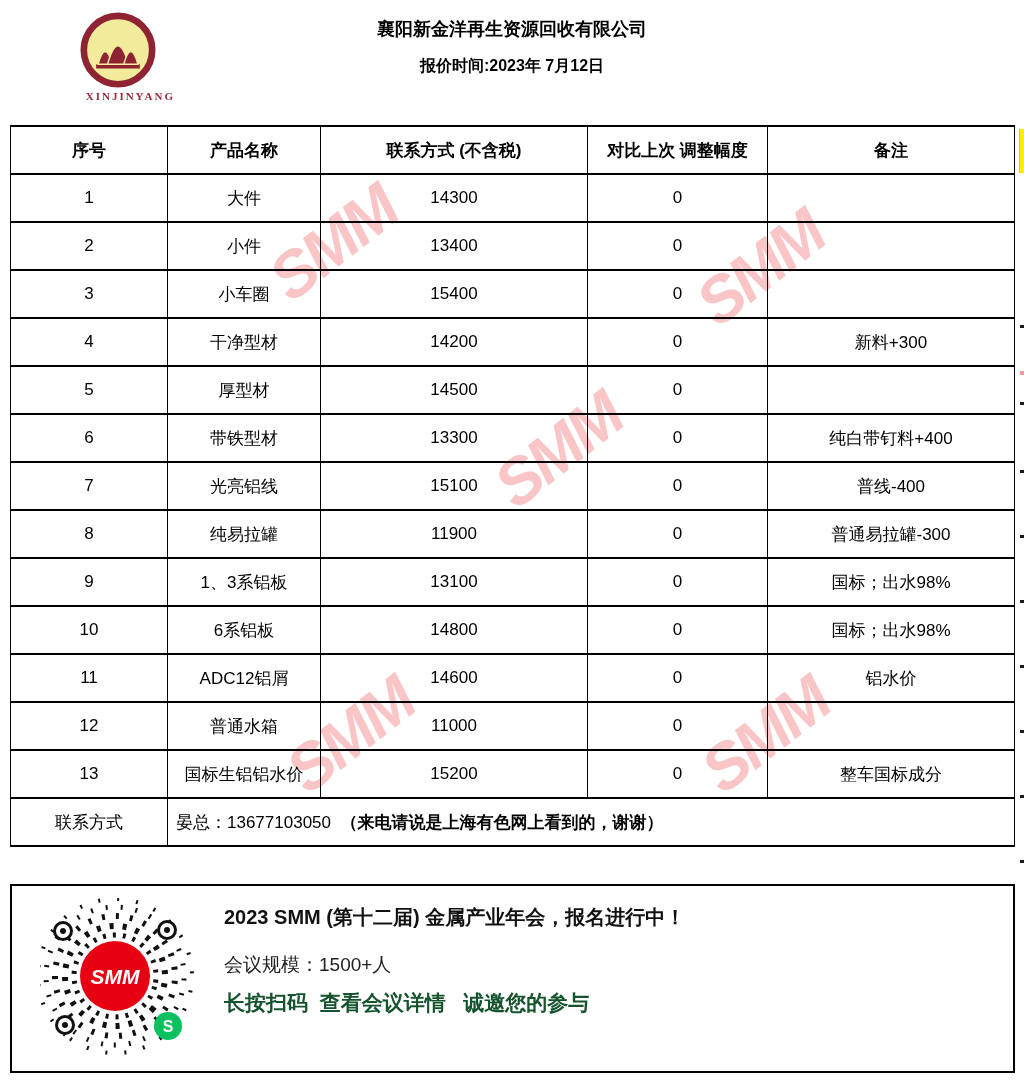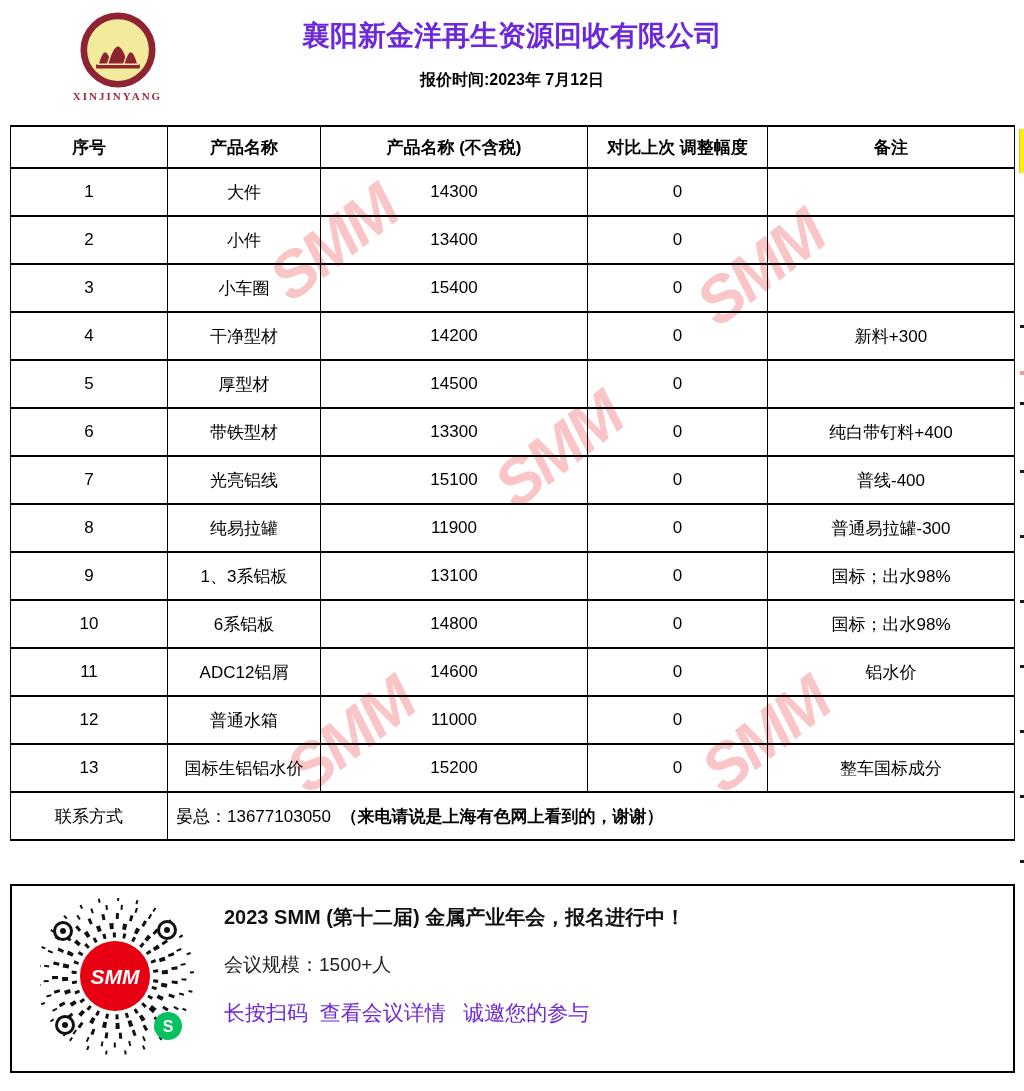--- a/index.html
+++ b/index.html
@@ -19,59 +19,59 @@
     letter-spacing:-3px; color:#f9c5c6; white-space:nowrap;
   }
   .wm1 { left:333px; top:243px; }
   .wm2 { left:760px; top:268px; }
   .wm3 { left:558px; top:450px; }
   .wm4 { left:350px; top:735px; }
   .wm5 { left:765px; top:735px; }
 
   
   .hdr { position:absolute; left:0; top:0; width:1024px; height:125px; z-index:2; }
-  .logo-wrap { position:absolute; left:60px; top:12px; width:115px; text-align:center; }
+  .logo-wrap { position:absolute; left:60px; top:12px; width:115px; text-align:right; }
   .logo-wrap svg { display:block; margin:0 auto; }
   .logo-caption {
     margin-top:2px; font-family:"Liberation Serif", serif;
     font-weight:700; font-size:11px; letter-spacing:2px; color:#9b2c3c;
   }
   .title-block { position:absolute; left:0; top:0; width:1024px; text-align:center; }
-  .company-name { margin-top:17px; font-size:28px; font-weight:700; color:#6d28d9; }
+  .company-name { margin-top:17px; font-size:18px; font-weight:700; color:#000000; }
   .doc-subtitle { margin-top:21px; font-size:16px; font-weight:700; color:#000; }
   .quote-date   { margin-top:15px; font-size:16px; font-weight:700; color:#000; white-space:pre; }
 
   
   table.price {
     position:absolute; left:10px; top:125px; width:1004px;
     border-collapse:collapse; table-layout:fixed; z-index:1;
     background:transparent;
   }
   table.price th, table.price td {
     border-left:1.5px solid #000; border-right:1.5px solid #000;
     border-top:2.5px solid #000; border-bottom:2.5px solid #000;
     text-align:center; vertical-align:middle;
     font-size:17px; color:#000; background:transparent;
     overflow:hidden; white-space:pre;
   }
-  table.price th { font-weight:700; height:42px; }
+  table.price th { font-weight:700; height:48px; }
   table.price td { font-weight:400; height:48px; }
   tr.contact-row td.contact-value { text-align:left; padding-left:8px; }
   .contact-note { font-weight:700;text-align:center; }
 
   
   .banner {
     position:absolute; left:10px; top:884px; width:1005px; height:189px;
     border:2.5px solid #000; background:#fff; z-index:2;
   }
   .qr { position:absolute; left:28px; top:12px; }
   .banner-text { position:absolute; left:212px; top:0; width:780px; }
   .banner-title { margin-top:18px; font-size:20px; font-weight:700; color:#111; white-space:pre; }
   .banner-scale { margin-top:21px; font-size:19px; font-weight:400; color:#222; white-space:pre; }
-  .banner-cta   { margin-top:21px; font-size:21px; font-weight:400; color:#6d28d9; white-space:pre; }
+  .banner-cta   { margin-top:11px; font-size:21px; font-weight:700; color:#14532d; white-space:pre; }
 
   
   .edge-yellow {
     position:absolute; left:1019px; top:129px; width:5px; height:44px;
     background:#ffee00; border-left:1px solid #d8c34a; z-index:3;
   }
   .edge-dash {
     position:absolute; left:1020px; width:4px; height:3px; background:#1a1a1a; z-index:3;
   }
   .edge-red {
@@ -113,21 +113,21 @@
       <col style="width:157px">
         <col style="width:153px">
         <col style="width:267px">
       <col style="width:180px">
         <col style="width:247px">
     </colgroup>
     <tbody>
       <tr>
         <th>序号</th>
         <th>产品名称</th>
-        <th>产品名称 (不含税)</th>
+        <th>联系方式 (不含税)</th>
         <th>对比上次 调整幅度</th>
         <th>备注</th>
       </tr>
       <tr>
         <td>1</td>
         <td>大件</td>
         <td>14300</td>
         <td>0</td>
         <td></td>
       </tr>

